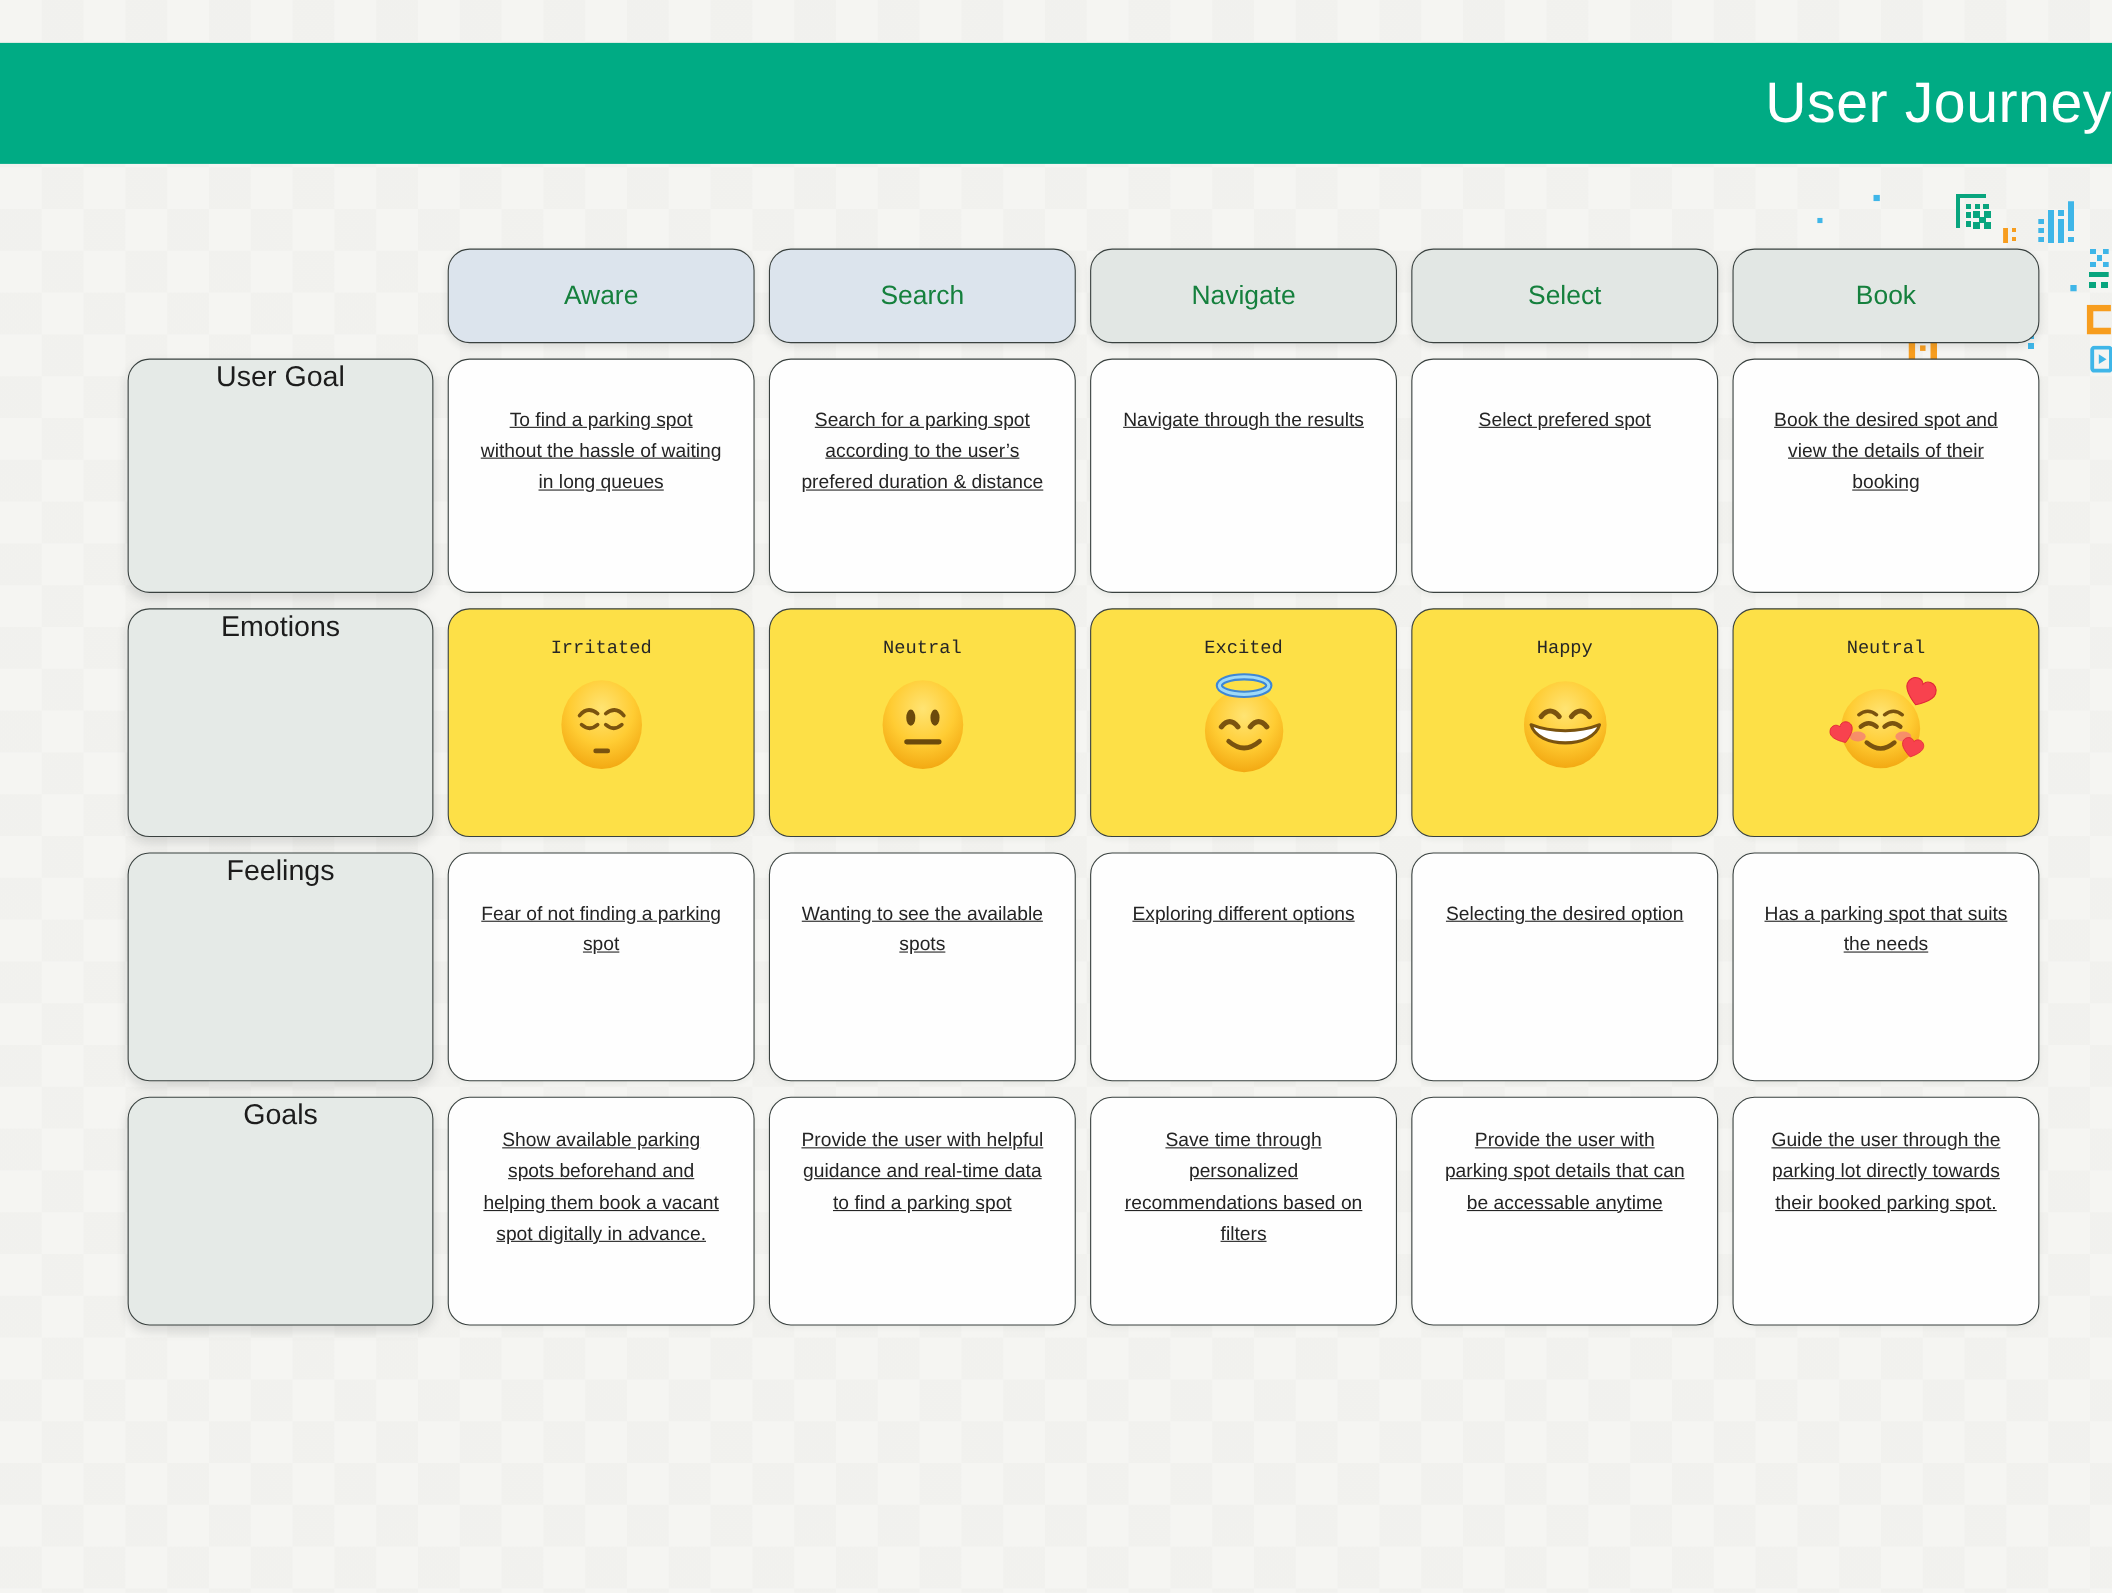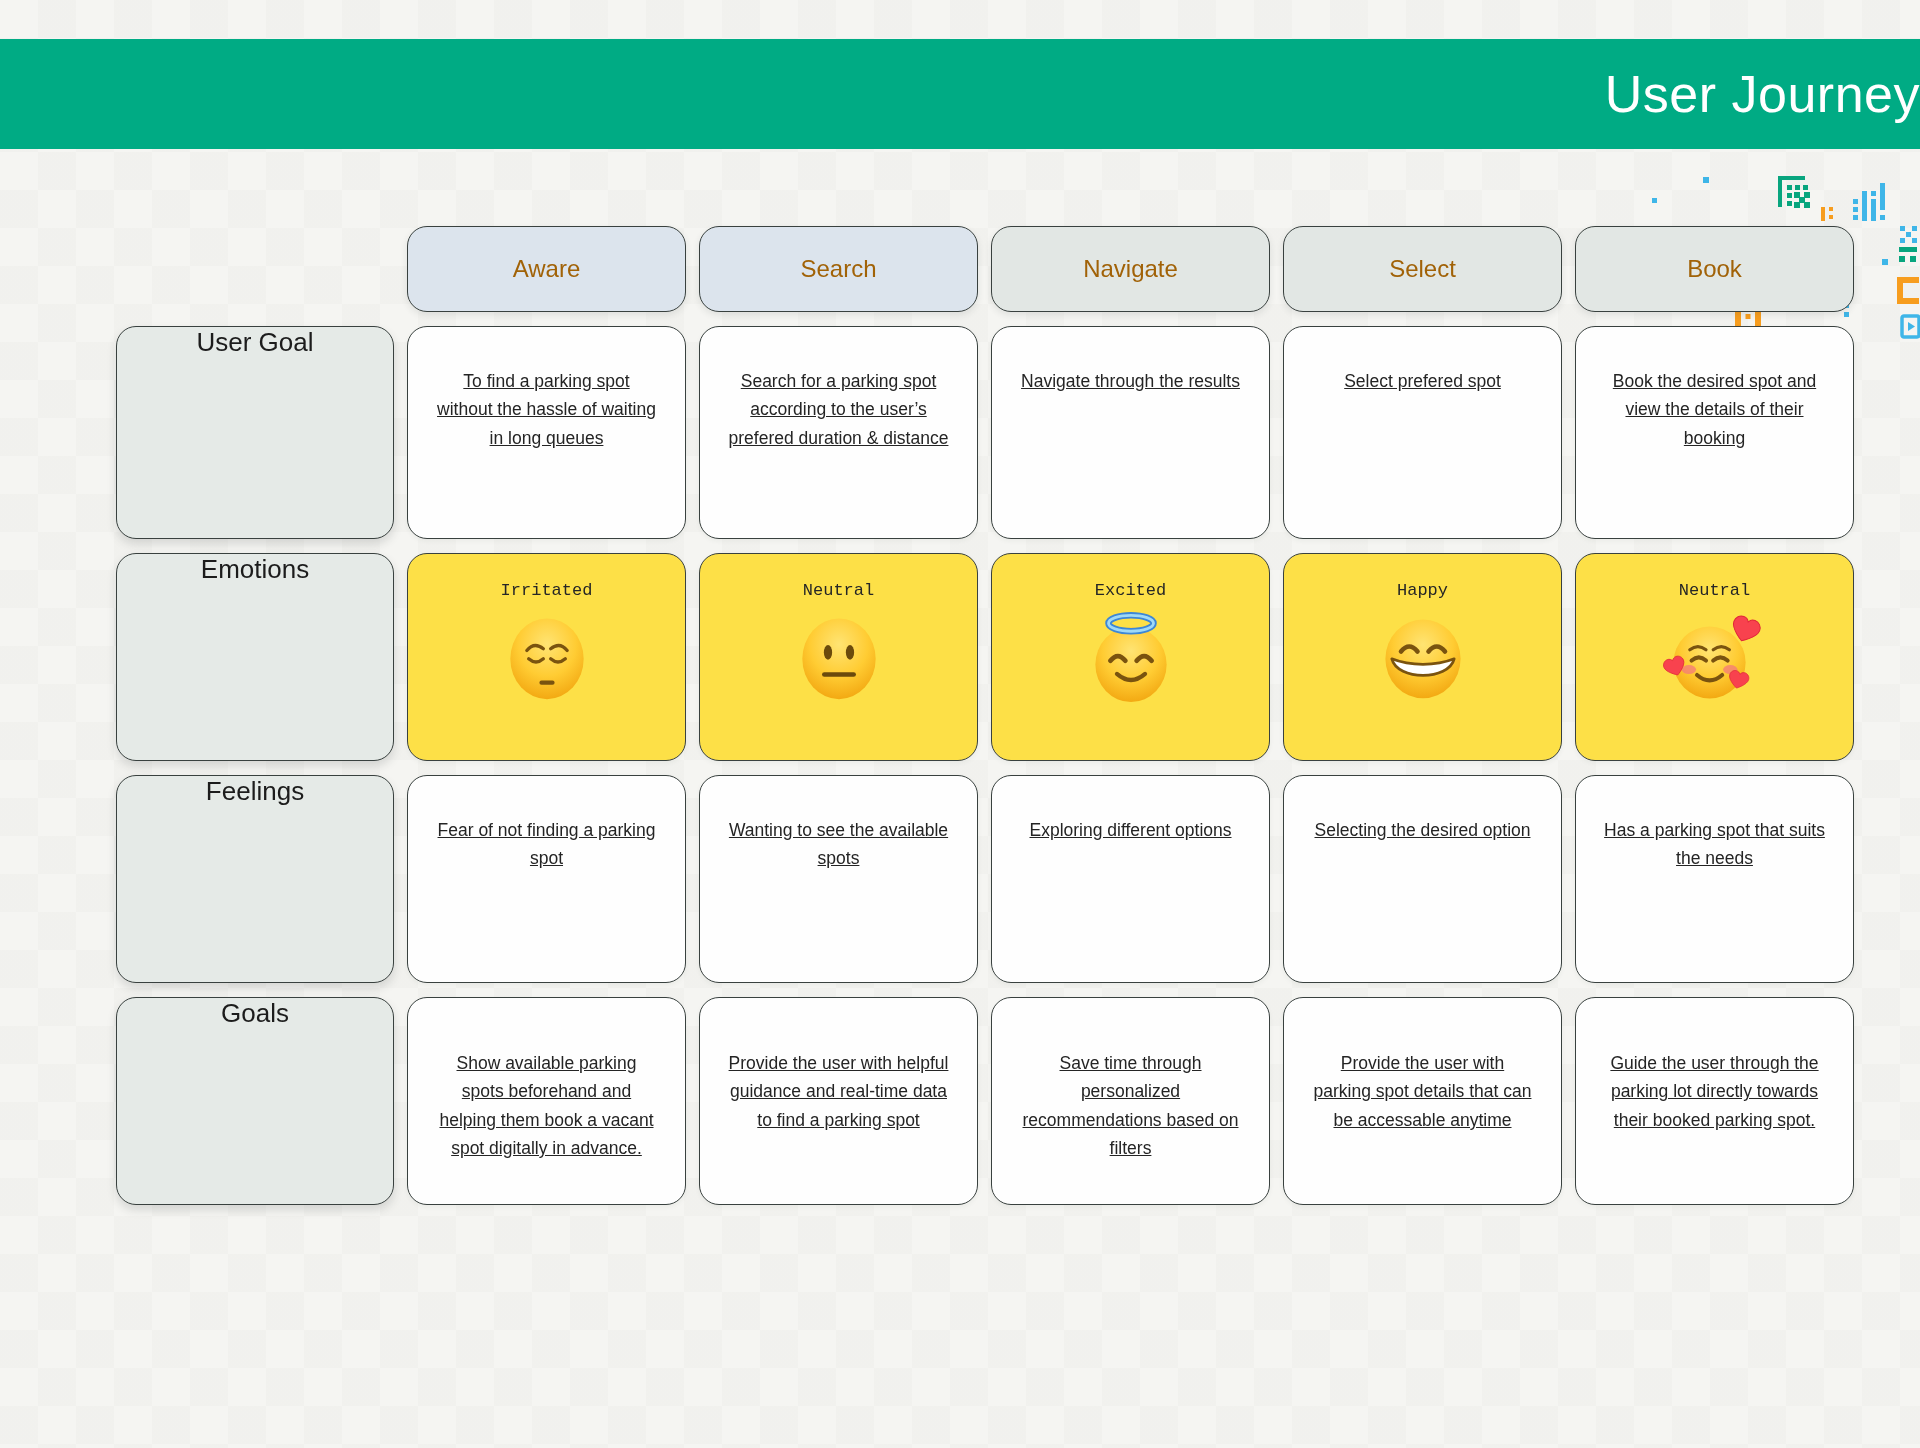--- a/index.html
+++ b/index.html
@@ -21,39 +21,39 @@
     position:absolute;left:116px;top:226px;z-index:2;
     display:grid;
     grid-template-columns:278px repeat(5,279px);
     grid-template-rows:86px 213px 208px 208px 208px;
     column-gap:13px;row-gap:14px;
   }
   .corner{background:transparent;}
   .col-header{
     border:1.5px solid #39413f;border-radius:20px;
     display:flex;align-items:center;justify-content:center;
-    font-size:24px;color:#a16207;
+    font-size:24px;color:#15803d;
     box-shadow:0 3px 7px rgba(40,50,46,.10);
   }
   .col-blue{background:#dce4ed;}
   .col-green{background:#e2e7e4;border-radius:20px;}
   .row-header{
     background:#e5eae7;border:1.5px solid #39413f;border-radius:20px;
     display:flex;justify-content:center;
     font-size:26px;color:#1c1c1c;
     box-shadow:0 5px 10px rgba(40,50,46,.15);
   }
   .cell{
     background:#fefefe;border:1.5px solid #39413f;border-radius:20px;
     box-shadow:0 2px 5px rgba(40,50,46,.05);
     box-sizing:border-box;
   }
   .text-cell{padding:40px 26px 0;text-align:center;}
   .text-cell p{margin:0;font-size:17.5px;line-height:1.62;color:#242424;text-decoration:underline;}
-  .goals-cell{padding-top:51px;}
+  .goals-cell{padding-top:24px;}
   .emotion-cell{background:#fde047;text-align:center;padding-top:27px;font-family:Liberation Mono, monospace;}
   .emotion-label{font-size:17px;color:#262626;}
   .emoji-wrap{height:106px;display:flex;align-items:center;justify-content:center;margin-top:4px;}
   
   .decor{position:absolute;inset:0;z-index:0;}
   .decor svg{position:absolute;}
 </style>
 </head>
 <body>
 

